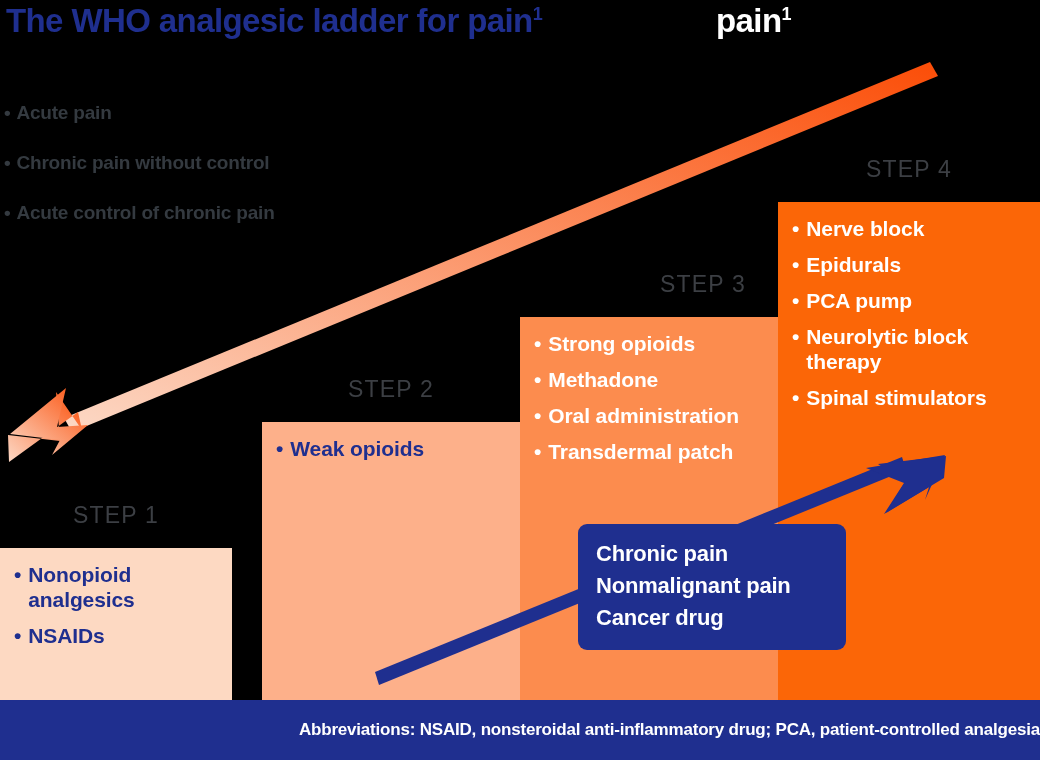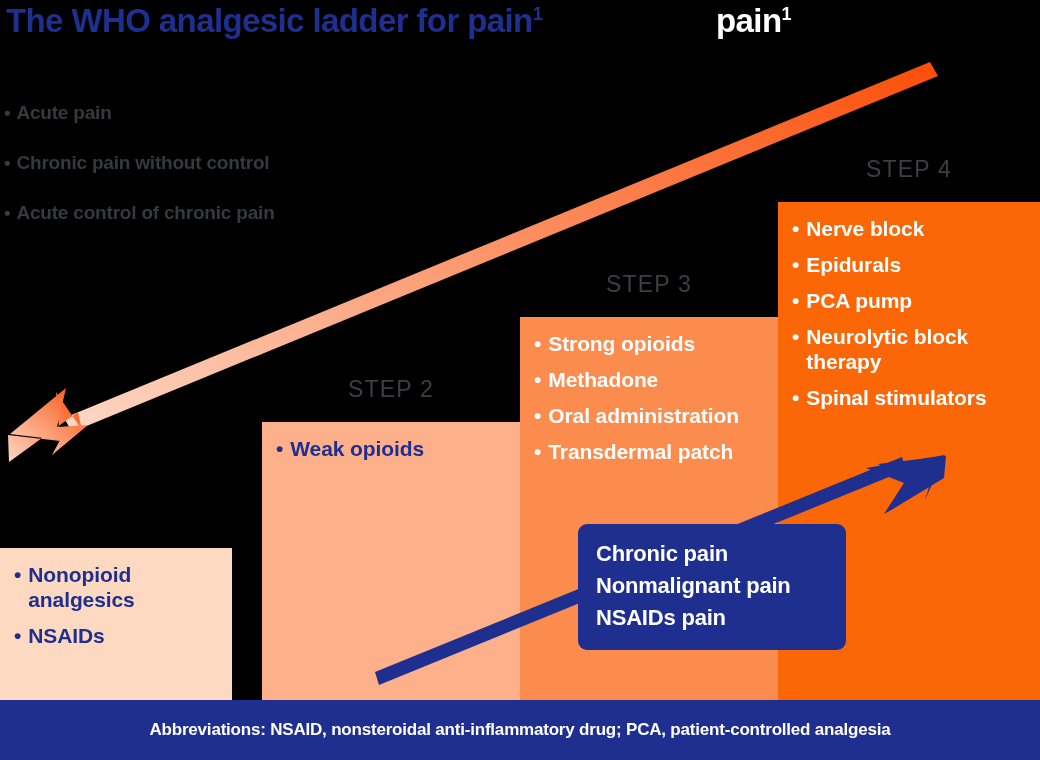--- a/index.html
+++ b/index.html
@@ -75,42 +75,42 @@
     font-size:21px;
     font-weight:bold;
     line-height:25px;
     margin-bottom:11px;
     letter-spacing:-0.1px;
   }
   .bullets li .dot{margin-right:7px;line-height:25px;}
 
   #col1{left:0px;   width:232px; height:152px;}
   #col2{left:262px; width:258px; height:278px;}
-  #col3{left:520px; width:258px; height:383px;}
+  #col3{left:520px; width:258px; height:383px;padding-left:36px;}
   #col4{left:778px; width:262px; height:498px;}
 
   #col1 .col-body{background:#fdd9c2;}
   #col2 .col-body{background:#fdb08a;}
   #col3 .col-body{background:#fc8c4e;}
   #col4 .col-body{background:#fb6607;}
 
   #col1 .bullets li,#col2 .bullets li{color:#1f2f8f;}
   #col3 .bullets li,#col4 .bullets li{color:#ffffff;}
 
   #col1 .step-label{top:-46px;}
   #col2 .step-label{top:-46px;}
   #col3 .step-label{top:-46px;}
   #col4 .step-label{top:-46px;}
 
   
   .footer{
     position:absolute; left:0; bottom:0;
     width:1040px; height:60px;
     background:#1f2f8f;
-    display:flex; align-items:center; justify-content:center;
+    display:flex; align-items:center; justify-content:flex-end;
     z-index:40;
   }
   .footer span{
     color:#ffffff;
     font-size:17px;
     font-weight:bold;
     letter-spacing:-0.2px;
   }
 
   
@@ -173,20 +173,21 @@
       </linearGradient>
     </defs>
     <g fill="url(#gradFade)">
       <polygon points="930,62 938,76 72,432 64,418"></polygon>
       <polygon points="8,435 60,441 56,392 82,430 78,412 9,462"></polygon>
       <polygon points="10,434 66,388 57,427 88,425 52,455 60,440"></polygon>
     </g>
   </svg>
 
   <div class="col" id="col1">
+    <div class="step-label">STEP 1</div>
     <div class="col-body">
       <ul class="bullets">
         <li>
             <span class="dot">•</span>
             <span>Nonopioid analgesics</span>
           </li>
         <li>
             <span class="dot">•</span>
             <span>NSAIDs</span>
           </li>
@@ -262,20 +263,20 @@
     <g fill="#1f2f8f">
       <polygon points="375,672 379,685 906,470 902,457"></polygon>
       <polygon points="945,455 866,468 904,483 884,514 929,487 925,500"></polygon>
       <polygon points="946,456 878,464 905,482 886,513 944,478"></polygon>
     </g>
   </svg>
 
   <div class="callout">
     <div class="line">Chronic pain</div>
     <div class="line">Nonmalignant pain</div>
-    <div class="line">NSAIDs pain</div>
+    <div class="line">Cancer drug</div>
   </div>
 
   <div class="footer">
     <span>Abbreviations: NSAID, nonsteroidal anti-inflammatory drug; PCA, patient-controlled analgesia</span>
   </div>
 
 </div>
 
 </body></html>

